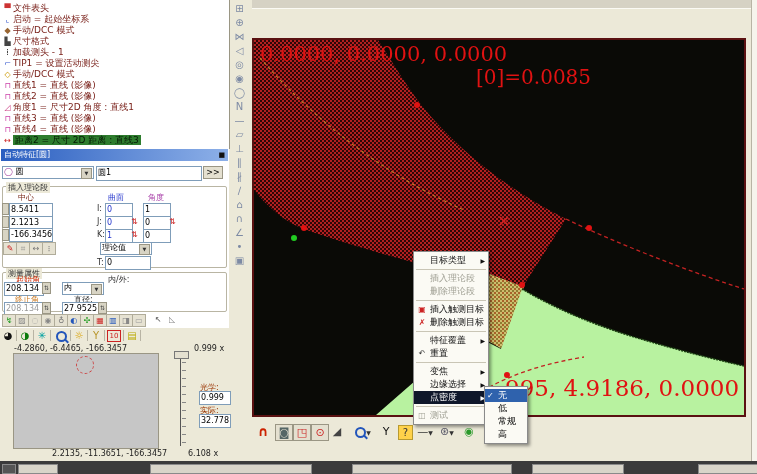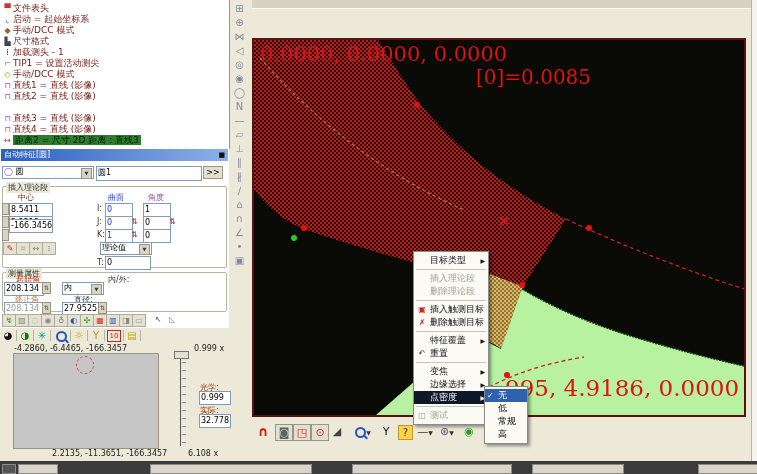--- a/index.html
+++ b/index.html
@@ -79,20 +79,21 @@
 <div id="tree-panel" class="abs">
   <div class="tree-row" style="top:3px"><span class="tico" style="color:#cc3333">▀</span><span>文件表头</span></div>
   <div class="tree-row" style="top:14px"><span class="tico" style="color:#3355cc">⌞</span><span>启动 = 起始坐标系</span></div>
   <div class="tree-row" style="top:25px"><span class="tico" style="color:#996633">◆</span><span>手动/DCC 模式</span></div>
   <div class="tree-row" style="top:36px"><span class="tico" style="color:#444">▙</span><span>尺寸格式</span></div>
   <div class="tree-row" style="top:47px"><span class="tico" style="color:#222">⁞</span><span>加载测头 - 1</span></div>
   <div class="tree-row" style="top:58px"><span class="tico" style="color:#3355cc">⌐</span><span>TIP1 = 设置活动测尖</span></div>
   <div class="tree-row" style="top:69px"><span class="tico" style="color:#cc9900">◇</span><span>手动/DCC 模式</span></div>
   <div class="tree-row" style="top:80px"><span class="tico" style="color:#cc44aa">⊓</span><span>直线1 = 直线 (影像)</span></div>
   <div class="tree-row" style="top:91px"><span class="tico" style="color:#cc44aa">⊓</span><span>直线2 = 直线 (影像)</span></div>
+  <div class="tree-row" style="top:102px"><span class="tico" style="color:#cc4488">◿</span><span>角度1 = 尺寸2D 角度 : 直线1</span></div>
   <div class="tree-row" style="top:113px"><span class="tico" style="color:#cc44aa">⊓</span><span>直线3 = 直线 (影像)</span></div>
   <div class="tree-row" style="top:124px"><span class="tico" style="color:#cc44aa">⊓</span><span>直线4 = 直线 (影像)</span></div>
   <div class="tree-row" style="top:135px"><span class="tico" style="color:#cc2222">↔</span><span class="sel">距离2 = 尺寸 2D 距离 : 直线3</span></div>
 </div>
 
 <div id="side-toolbar" class="abs">
   <div class="sbtn">⊞</div>
   <div class="sbtn">⊕</div>
   <div class="sbtn">⋈</div>
   <div class="sbtn">◁</div>
@@ -190,21 +191,21 @@
   <span class="glbl" style="left:6px;top:34px;">插入理论段</span>
   <span class="glbl" style="left:16px;top:44px;color:#7a2a1a;background:transparent;">中心</span>
   <span class="glbl" style="left:106px;top:44px;color:#2233cc;background:transparent;">曲面</span>
   <span class="glbl" style="left:146px;top:44px;color:#aa44aa;background:transparent;">角度</span>
 
   <div class="abs" style="left:2px;top:55px;width:5px;height:10px;background:#d8d4c4;border:1px solid #9a9684;"></div>
   <div class="abs" style="left:2px;top:68px;width:5px;height:10px;background:#d8d4c4;border:1px solid #9a9684;"></div>
   <div class="abs" style="left:2px;top:81px;width:5px;height:10px;background:#d8d4c4;border:1px solid #9a9684;"></div>
   <div class="fld abs" style="left:9px;top:55px;width:40px;">8.5411</div>
   <div class="fld abs" style="left:9px;top:68px;width:40px;">2.1213</div>
-  <div class="fld abs" style="left:9px;top:71px;width:40px;">-166.3456</div>
+  <div class="fld abs" style="left:9px;top:80px;width:40px;">-166.3456</div>
 
   <span class="glbl" style="left:95px;top:56px;background:transparent;">I:</span>
   <span class="glbl" style="left:95px;top:69px;background:transparent;">J:</span>
   <span class="glbl" style="left:95px;top:82px;background:transparent;">K:</span>
   <div class="fld abs" style="left:105px;top:55px;width:24px;color:#2233cc;">0</div>
   <div class="fld abs" style="left:105px;top:68px;width:24px;color:#2233cc;">0</div>
   <div class="fld abs" style="left:105px;top:81px;width:24px;color:#2233cc;">1</div>
   <span class="spinred abs" style="left:131px;top:68px;">⇅</span>
   <div class="fld abs" style="left:143px;top:55px;width:24px;">1</div>
   <div class="fld abs" style="left:143px;top:68px;width:24px;">0</div>

